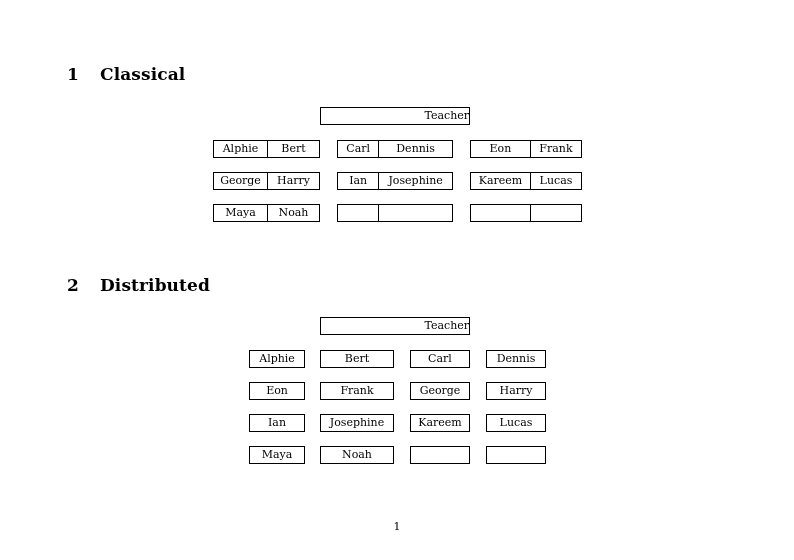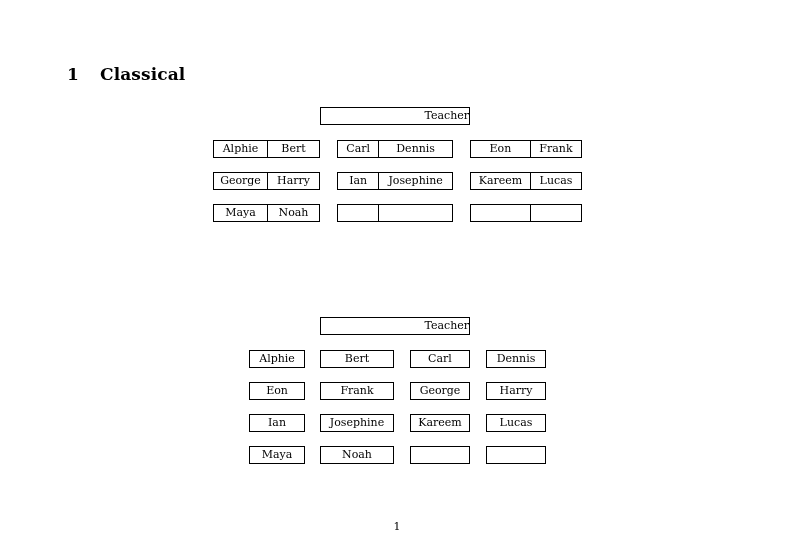--- a/index.html
+++ b/index.html
@@ -142,20 +142,23 @@
   </div>
   <div class="group-table" style="left:470px; top:172px; width:112px;">
     <div class="group-cell" style="width:60px;">Kareem</div>
     <div class="group-cell" style="width:52px;">Lucas</div>
   </div>
   <div class="group-table" style="left:470px; top:204px; width:112px;">
     <div class="group-cell" style="width:60px;"></div>
     <div class="group-cell" style="width:52px;"></div>
   </div>
 
+  <div class="section-heading" id="heading-distributed">
+    <span class="sec-num">2</span><span>Distributed</span>
+  </div>
 
   <div class="teacher-box" style="left:320px; top:317px; width:150px;">Teacher</div>
 
   <div class="single-box" style="left:249px; top:350px; width:56px;">Alphie</div>
   <div class="single-box" style="left:320px; top:350px; width:74px;">Bert</div>
   <div class="single-box" style="left:410px; top:350px; width:60px;">Carl</div>
   <div class="single-box" style="left:486px; top:350px; width:60px;">Dennis</div>
 
   <div class="single-box" style="left:249px; top:382px; width:56px;">Eon</div>
   <div class="single-box" style="left:320px; top:382px; width:74px;">Frank</div>

